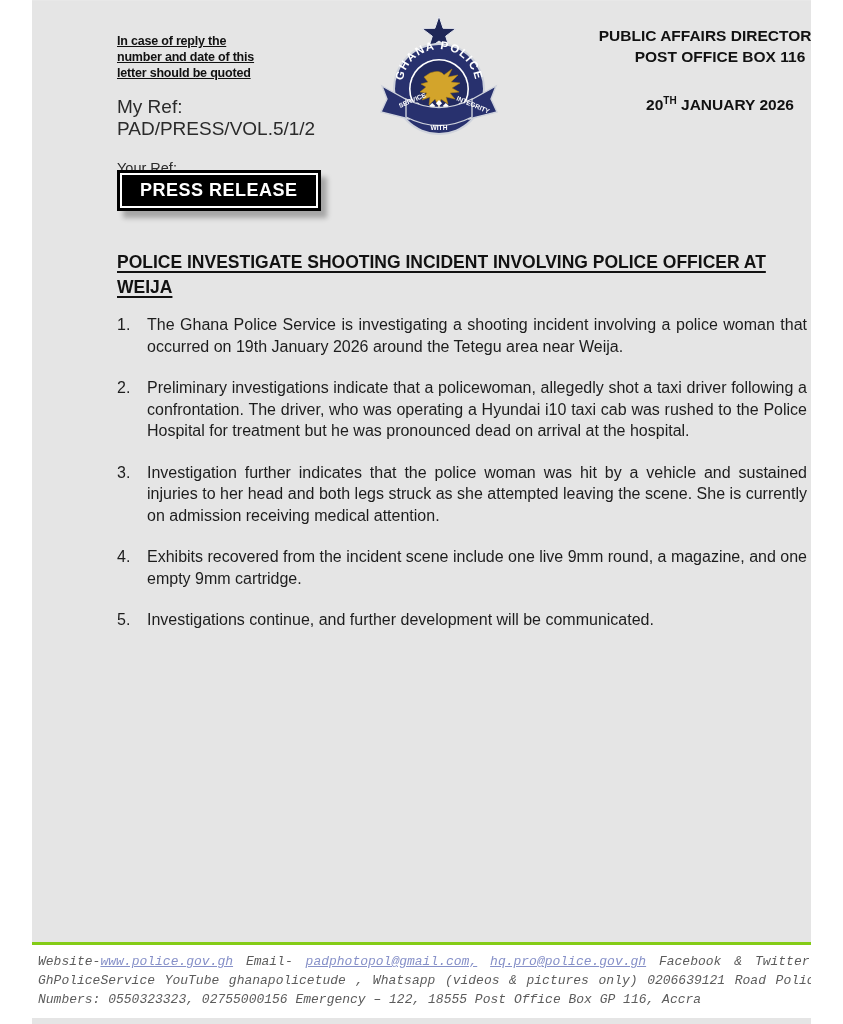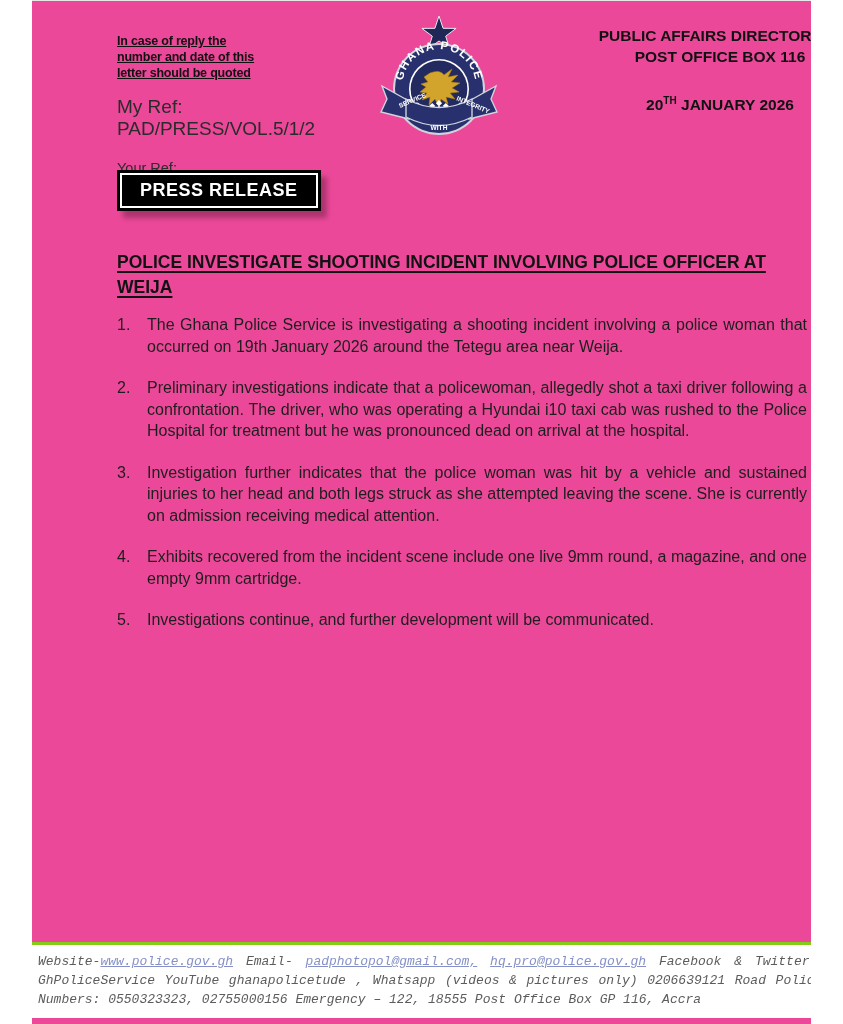--- a/index.html
+++ b/index.html
@@ -1,19 +1,19 @@
 <!DOCTYPE html>
 <html><head>
 <meta charset="utf-8">
 <style>
   * { margin:0; padding:0; box-sizing:border-box; }
   html,body { background:#fff; }
   body { font-family:"Liberation Sans", sans-serif; color:#1d1d1d; }
   .page {
-    position:relative; width:779px; height:1024px; background:#ec4899;
+    position:relative; width:779px; height:1024px; background:#e5e5e5;
     margin:0 auto; overflow:hidden; border-top:1px solid #e8e8e8;
   }
 
   
   .reply-block { position:absolute; left:85px; top:32px; width:175px; }
   .reply-note div {
     font-size:12.5px; font-weight:700; letter-spacing:-0.2px;
     text-decoration:underline; line-height:16px; color:#111;
   }
   .my-ref { margin-top:15px; font-size:19px; color:#2b2b2b; }

